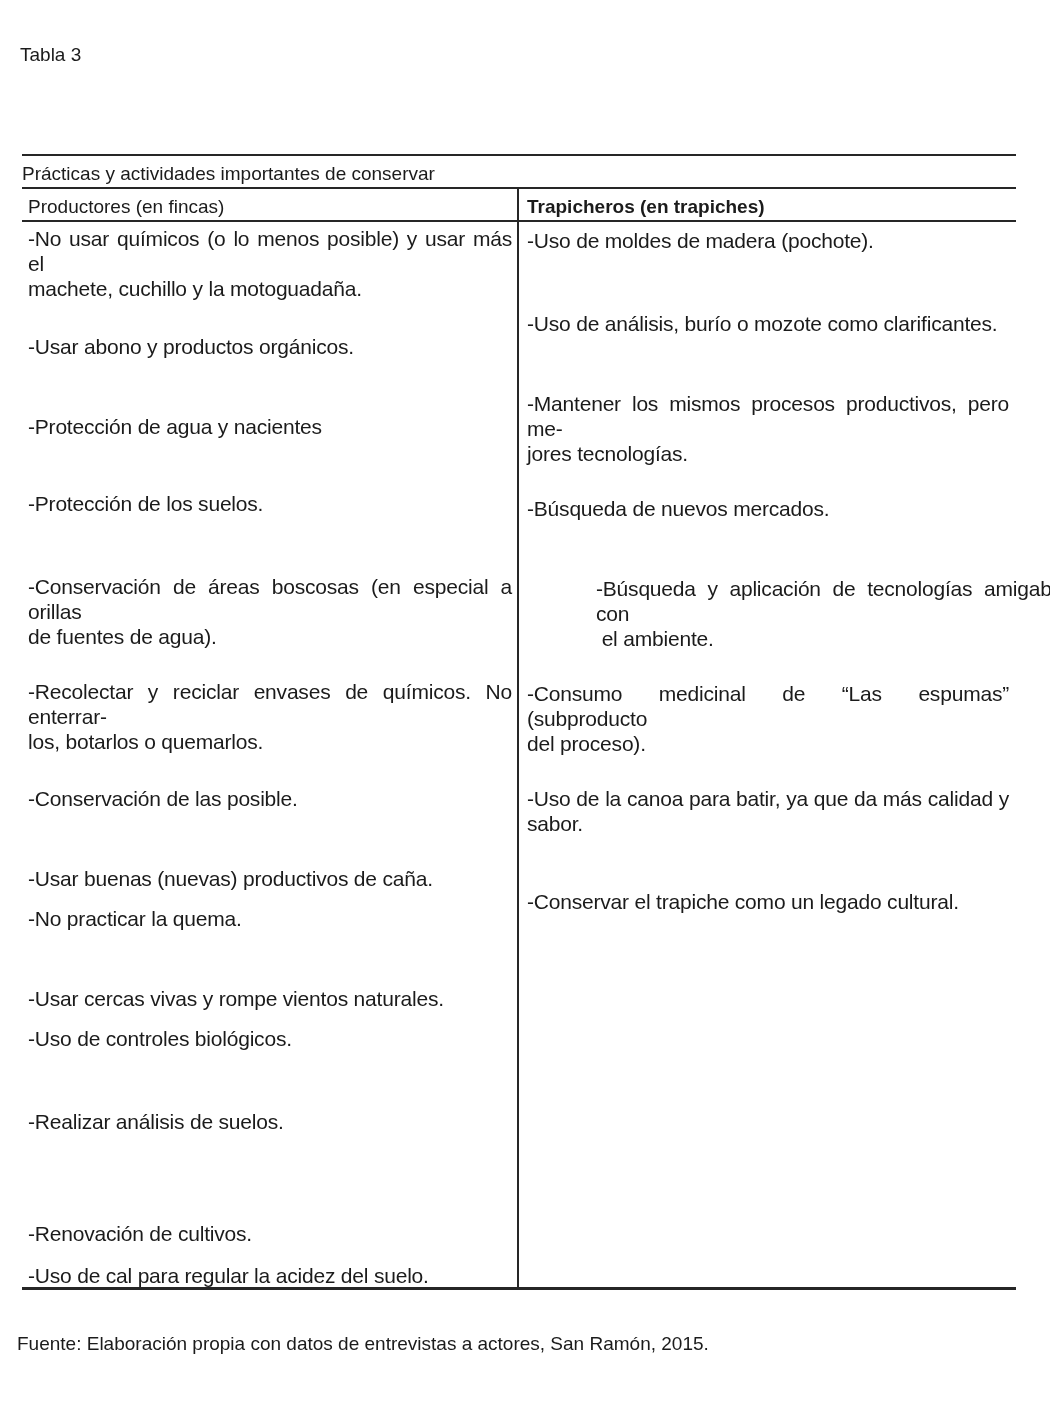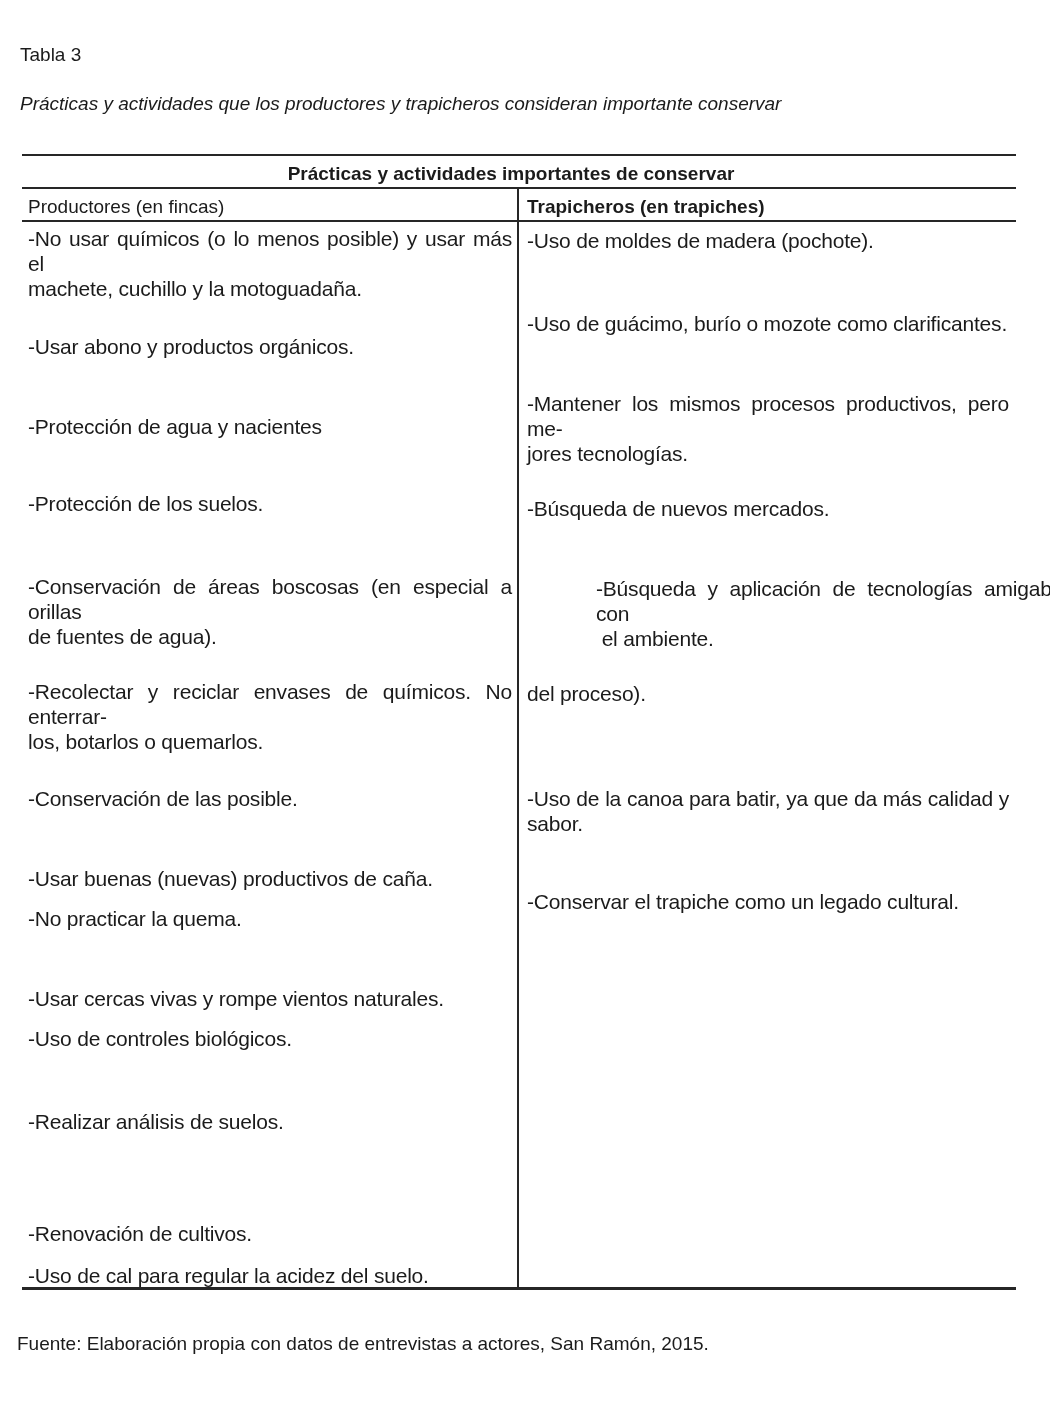--- a/index.html
+++ b/index.html
@@ -20,40 +20,39 @@
   }
   .txt{position:absolute;font-size:19px;line-height:25px;}
   .doc-label{left:20px;top:42px;}
   .doc-caption{left:20px;top:91px;font-style:italic;}
   .hline{position:absolute;left:22px;width:994px;background:var(--rule);}
   .rule-top{top:154px;height:2px;}
   .rule-under-span{top:187px;height:2px;}
   .rule-under-cols{top:220px;height:2px;}
   .rule-bottom{top:1287px;height:3px;}
   .vline{position:absolute;left:517px;top:189px;width:2px;height:1098px;background:var(--rule);}
-  .span-header{left:14px;top:161px;width:994px;text-align:center;font-weight:bold;}
+  .span-header{left:22px;top:161px;width:994px;}
   .col-header-left{left:28px;top:194px;width:480px;}
   .col-header-right{left:527px;top:194px;width:482px;font-weight:bold;}
   .cell-item{
     position:absolute;
     font-size:21px;
     line-height:25px;
     letter-spacing:-0.2px;
   }
   .cell-item .line{white-space:pre-wrap;}
   .cell-item .line.stretch{text-align:justify;text-align-last:justify;}
   .source-note{left:17px;top:1331px;width:1000px;}
 </style>
 </head>
 <body>
 
 <div class="page">
 
   <div class="txt doc-label">Tabla 3</div>
-  <div class="txt doc-caption">Prácticas y actividades que los productores y trapicheros consideran importante conservar</div>
 
   <div class="data-table">
     <div class="hline rule-top"></div>
     <div class="txt span-header">Prácticas y actividades importantes de conservar</div>
     <div class="hline rule-under-span"></div>
 
     <div class="txt col-header-left">Productores (en fincas)</div>
     <div class="txt col-header-right">Trapicheros (en trapiches)</div>
     <div class="hline rule-under-cols"></div>
 
@@ -102,34 +101,35 @@
         <div class="cell-item" style="left: 28px; top: 1189px; width: 484px; margin-top: 32px;">
           <div class="line">-Renovación de cultivos.</div>
         </div>
         <div class="cell-item" style="left: 28px; top: 1263px; width: 484px;">
           <div class="line">-Uso de cal para regular la acidez del suelo.</div>
         </div>
         <div class="cell-item" style="left: 527px; top: 228px; width: 482px;">
           <div class="line">-Uso de moldes de madera (pochote).</div>
         </div>
         <div class="cell-item" style="left: 527px; top: 311px; width: 482px;">
-          <div class="line">-Uso de guácimo, burío o mozote como clarificantes.</div>
+          <div class="line">-Uso de análisis, burío o mozote como clarificantes.</div>
         </div>
         <div class="cell-item" style="left: 527px; top: 391px; width: 482px;">
           <div class="line stretch">-Mantener los mismos procesos productivos, pero me-</div>
           <div class="line">jores tecnologías.</div>
         </div>
         <div class="cell-item" style="left: 527px; top: 496px; width: 482px;">
           <div class="line">-Búsqueda de nuevos mercados.</div>
         </div>
         <div class="cell-item" style="left: 551px; top: 576px; width: 482px; margin-left: 45px;">
           <div class="line stretch">-Búsqueda y aplicación de tecnologías amigables con</div>
           <div class="line"> el ambiente.</div>
         </div>
         <div class="cell-item" style="left: 527px; top: 681px; width: 482px;">
+          <div class="line stretch">-Consumo medicinal de “Las espumas” (subproducto</div>
           <div class="line">del proceso).</div>
         </div>
         <div class="cell-item" style="left: 527px; top: 786px; width: 482px;">
           <div class="line stretch">-Uso de la canoa para batir, ya que da más calidad y</div>
           <div class="line">sabor.</div>
         </div>
         <div class="cell-item" style="left: 527px; top: 889px; width: 482px;">
           <div class="line">-Conservar el trapiche como un legado cultural.</div>
         </div>
       </div>

